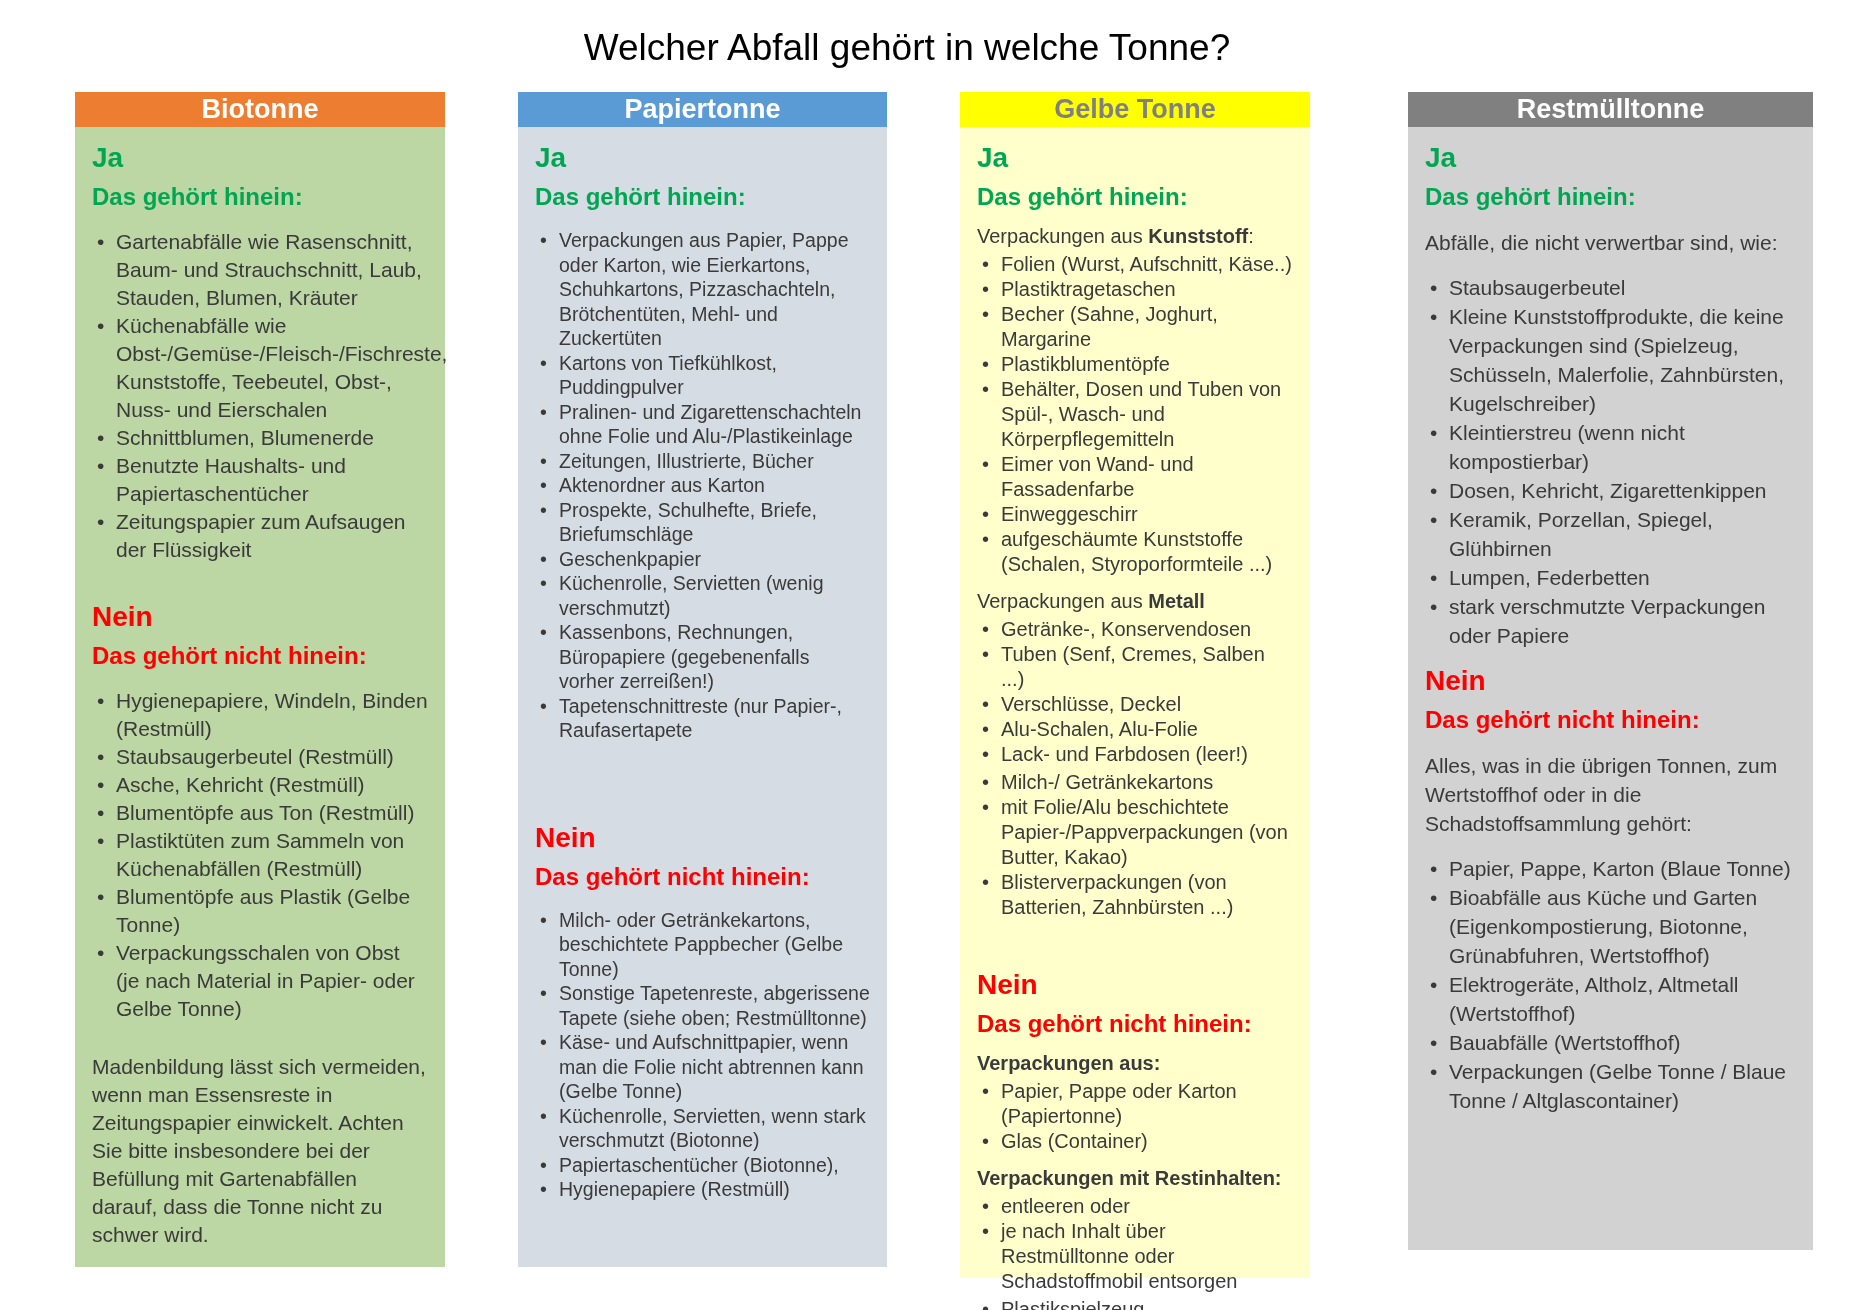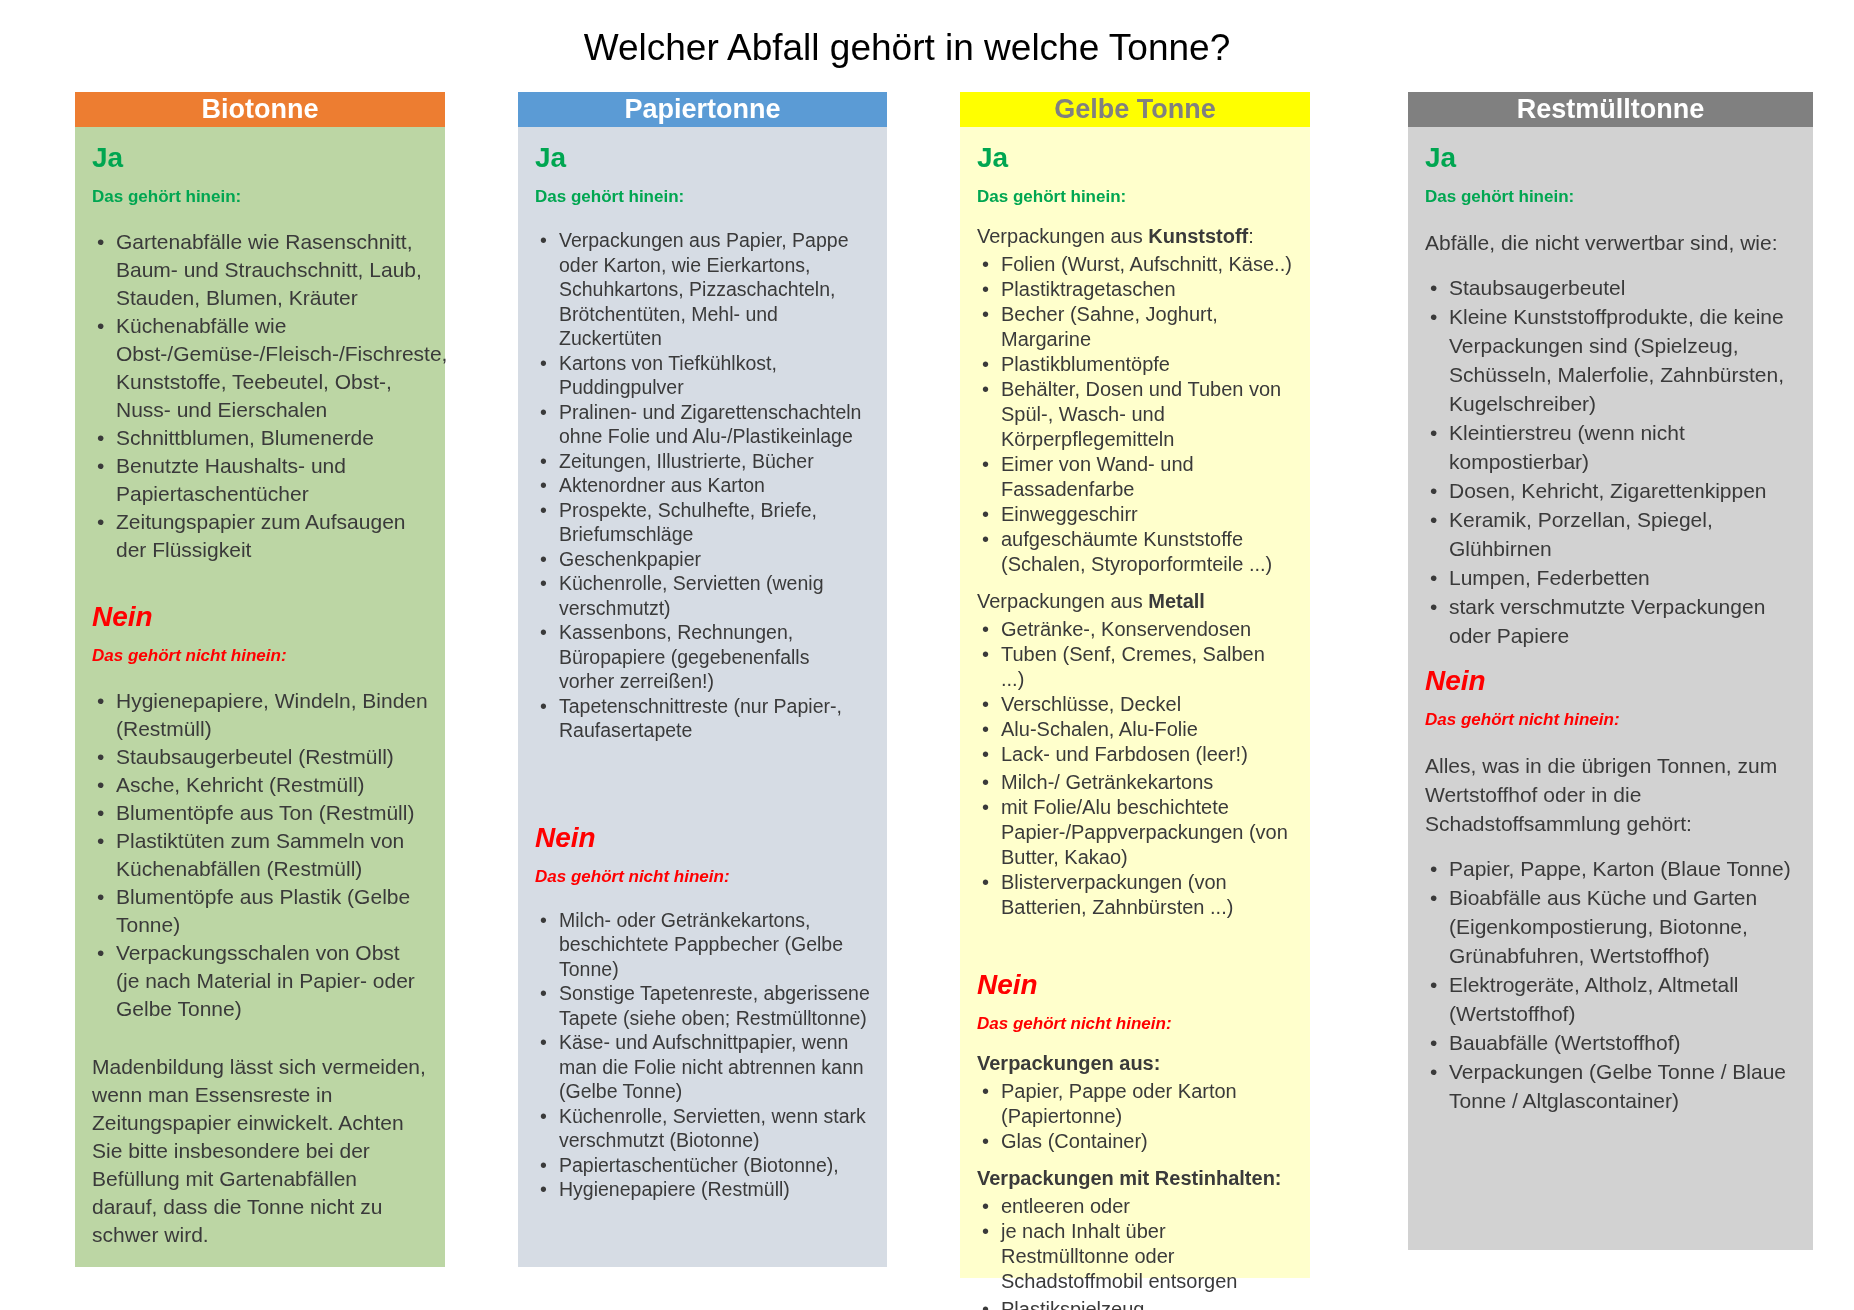--- a/index.html
+++ b/index.html
@@ -25,22 +25,22 @@
   .col-restmuelltonne{left:1408px;width:405px;}
 
   .body-biotonne{height:1140px;font-size:21px;line-height:28px;}
   .body-papiertonne{height:1140px;font-size:19.5px;line-height:24.5px;}
   .body-gelbe-tonne{height:1151px;font-size:20px;line-height:25px;}
   .body-restmuelltonne{height:1123px;font-size:21px;line-height:29px;}
 
   .sec-label{font-size:28px;line-height:33px;font-weight:bold;}
   .sec.ja .sec-label{margin-top:2px;}
   .sec-label.ja,.sec-heading.ja{color:var(--ja,#00A651);}
-  .sec-label.nein,.sec-heading.nein{color:var(--nein,#FF0000);font-style:italic;}
-  .sec-heading{font-size:17px;line-height:30px;font-weight:bold;margin-top:8px;}
+  .sec-label.nein,.sec-heading.nein{color:var(--nein,#FF0000);}
+  .sec-heading{font-size:24px;line-height:30px;font-weight:bold;margin-top:8px;}
 
   .intro{margin-top:16px;}
   .group ul{margin:16px 0 0;padding:0;list-style:none;}
   .group.with-title ul{margin-top:3px;}
   .group-title{margin-top:12px;}
   li{position:relative;padding-left:24px;}
   li::before{content:"\2022";position:absolute;left:5px;}
   .tail{margin:0;}
   .note{margin-top:30px;}
 

